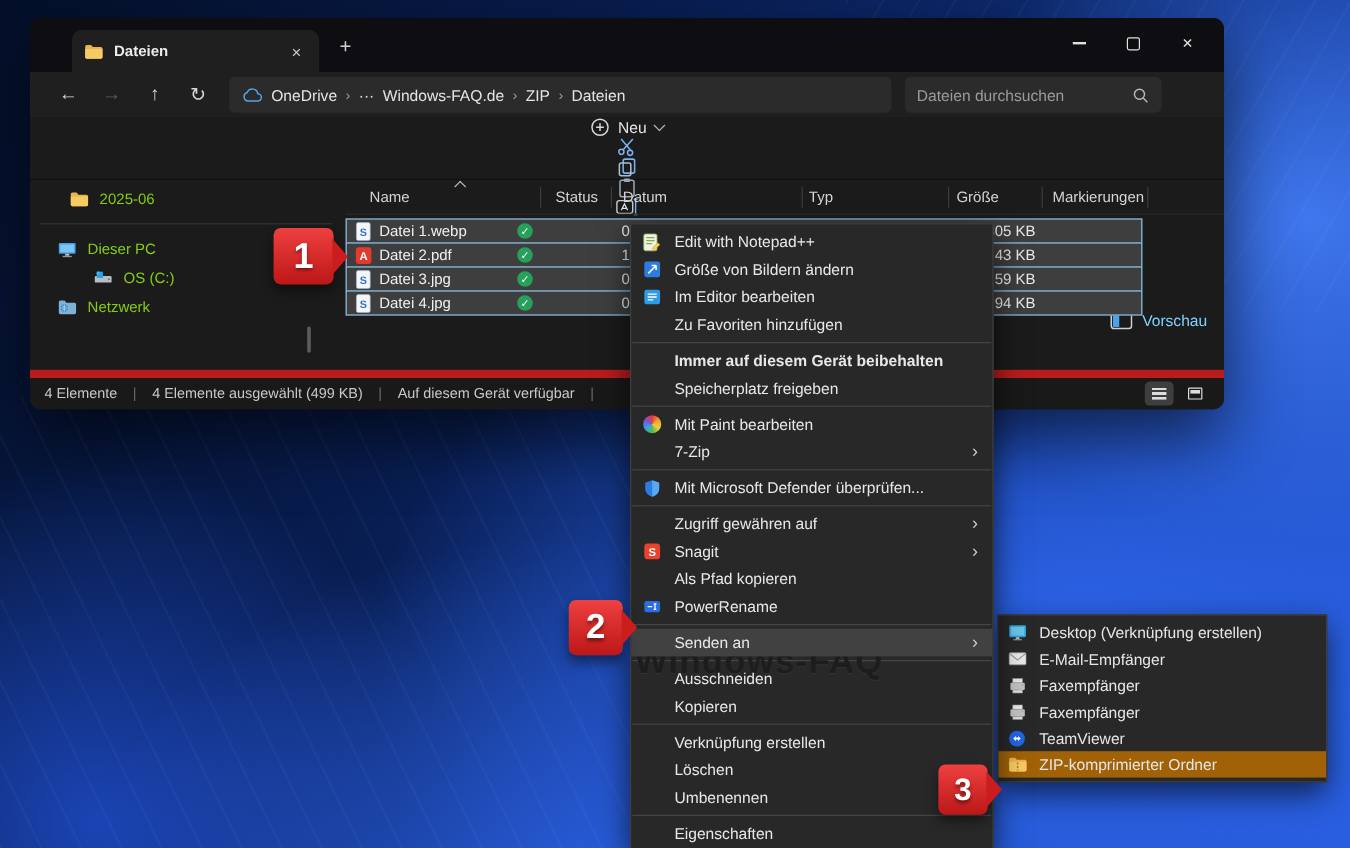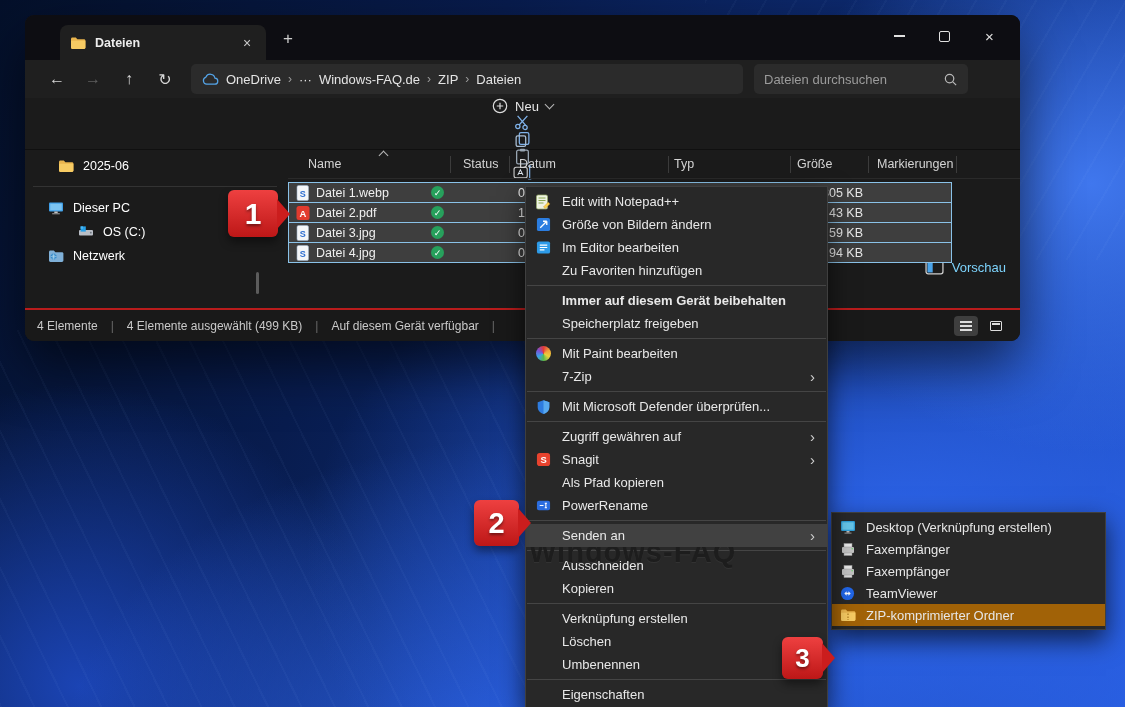--- a/index.html
+++ b/index.html
@@ -49,38 +49,38 @@
   .tico{width:38px;display:flex;justify-content:center;}
   .tdiv{width:1px;height:24px;background:#3a3a3a;margin:0 9px;}
   .chev{width:6px;height:6px;border-right:1.4px solid #b8b8b8;border-bottom:1.4px solid #b8b8b8;
         transform:rotate(45deg);margin-top:-4px;}
   .caretup{width:6px;height:6px;border-left:1.4px solid #b8b8b8;border-top:1.4px solid #b8b8b8;transform:rotate(45deg);}
   .sortg{font-size:13px;color:#d8d8d8;letter-spacing:-2px;}
   .moredots{color:#e0e0e0;font-size:14px;letter-spacing:2px;font-weight:700;}
   .prev{margin-left:auto;display:flex;align-items:center;gap:8px;color:#7dd3fc;font-size:13px;}
 
   .sidebar{position:absolute;left:0;top:135px;width:260px;height:158px;}
-  .srow{display:flex;align-items:center;gap:9px;height:24px;color:#ffffff;font-size:12.5px;}
+  .srow{display:flex;align-items:center;gap:9px;height:24px;color:#84cc16;font-size:12.5px;}
   .ssep{height:1px;background:#333;margin:7px 8px 9px 8px;}
   .sscroll{position:absolute;right:26px;top:122px;width:3px;height:22px;background:#5c5c5c;border-radius:2px;}
 
   .fpane{position:absolute;left:263px;top:135px;width:732px;height:173px;}
   .cols{position:absolute;left:0;top:0;right:0;height:28px;border-bottom:1px solid #2a2a2a;}
   .coll{position:absolute;top:7px;color:#d4d4d4;font-size:12.5px;}
   .colsep{position:absolute;top:6px;width:1px;height:17px;background:#3c3c3c;}
   .frow{position:absolute;left:0;width:664px;height:21px;background:#3e3e3e;border:1px solid #8ac2e8;
         box-sizing:border-box;display:flex;align-items:center;}
   .fname{margin-left:27px;color:#f0f0f0;font-size:12.5px;}
   .ficon{position:absolute;left:7px;top:2px;}
   .chk{position:absolute;left:142px;width:13px;height:13px;border-radius:50%;background:#27a05c;color:#fff;
        font-size:9px;display:flex;align-items:center;justify-content:center;}
   .fdate{position:absolute;left:229px;color:#e8e8e8;font-size:12.5px;}
   .fsize{position:absolute;left:500px;width:74px;text-align:right;color:#e8e8e8;font-size:12.5px;}
 
-  .statusbar{position:absolute;left:0;top:293px;right:0;height:33px;background:#191919;border-top:2px solid #b91c1c;
+  .statusbar{position:absolute;left:0;top:293px;right:0;height:33px;background:#191919;border-top:7px solid #b91c1c;
              border-radius:0 0 9px 9px;display:flex;align-items:center;gap:13px;padding:0 12px;box-sizing:border-box;
              color:#c9c9c9;font-size:12px;}
   .sbar-sep{color:#6a6a6a;}
   .viewbtns{margin-left:auto;display:flex;gap:6px;}
   .vb{width:24px;height:20px;display:flex;align-items:center;justify-content:center;border-radius:4px;}
   .vb.sel{background:#3e3e3e;}
   .vlines{width:12px;height:10px;background:repeating-linear-gradient(#ddd 0 2px, transparent 2px 4px);}
   .vthumb{width:12px;height:10px;border:1.4px solid #ddd;border-radius:1px;box-sizing:border-box;}
   .vthumb i{display:block;height:2.5px;background:#ddd;margin:1px 1px 0 1px;}
 
@@ -494,41 +494,50 @@
             <rect x="2.3" y="3.3" width="11.4" height="7.4" fill="#66c6ea"></rect>
             <rect x="6.5" y="12" width="3" height="1.6" fill="#bbb"></rect>
             <rect x="4.5" y="13.6" width="7" height="1" fill="#999"></rect>
           </svg>
         </span>
       <span class="lbl">Desktop (Verknüpfung erstellen)</span>
     </div>
     <div class="si">
       <span class="ic">
           <svg width="16" height="16" viewBox="0 0 16 16">
-            <rect x="2" y="6" width="12" height="6" rx="1" fill="#c3c3c3"></rect>
-            <rect x="4" y="2.5" width="8" height="3.5" fill="#e8e8e8" stroke="#999" stroke-width=".5"></rect>
-            <rect x="4" y="12" width="8" height="2.5" fill="#dcdcdc" stroke="#999" stroke-width=".5"></rect>
-            <circle cx="12.2" cy="7.8" r=".8" fill="#6fcf6f"></circle>
-          </svg>
-        </span>
-      <span class="lbl">Faxempfänger</span>
+            <rect x="1" y="3" width="14" height="10" rx="1" fill="#e9e9e9" stroke="#9a9a9a" stroke-width=".6"></rect>
+            <path d="M1.5 3.8 8 9l6.5-5.2" fill="none" stroke="#9a9a9a" stroke-width=".9"></path>
+          </svg>
+        </span>
+      <span class="lbl">E-Mail-Empfänger</span>
     </div>
     <div class="si">
       <span class="ic">
           <svg width="16" height="16" viewBox="0 0 16 16">
             <rect x="2" y="6" width="12" height="6" rx="1" fill="#c3c3c3"></rect>
             <rect x="4" y="2.5" width="8" height="3.5" fill="#e8e8e8" stroke="#999" stroke-width=".5"></rect>
             <rect x="4" y="12" width="8" height="2.5" fill="#dcdcdc" stroke="#999" stroke-width=".5"></rect>
             <circle cx="12.2" cy="7.8" r=".8" fill="#6fcf6f"></circle>
           </svg>
         </span>
       <span class="lbl">Faxempfänger</span>
     </div>
     <div class="si">
       <span class="ic">
+          <svg width="16" height="16" viewBox="0 0 16 16">
+            <rect x="2" y="6" width="12" height="6" rx="1" fill="#c3c3c3"></rect>
+            <rect x="4" y="2.5" width="8" height="3.5" fill="#e8e8e8" stroke="#999" stroke-width=".5"></rect>
+            <rect x="4" y="12" width="8" height="2.5" fill="#dcdcdc" stroke="#999" stroke-width=".5"></rect>
+            <circle cx="12.2" cy="7.8" r=".8" fill="#6fcf6f"></circle>
+          </svg>
+        </span>
+      <span class="lbl">Faxempfänger</span>
+    </div>
+    <div class="si">
+      <span class="ic">
           <svg width="15" height="15" viewBox="0 0 16 16">
             <circle cx="8" cy="8" r="7" fill="#2166e8"></circle>
             <path d="M4.6 8 7 5.6v1.5h2V5.6L11.4 8 9 10.4V8.9H7v1.5z" fill="#fff"></path>
           </svg>
         </span>
       <span class="lbl">TeamViewer</span>
     </div>
     <div class="si hl">
       <span class="ic">
           <svg width="16" height="16" viewBox="0 0 16 16">

